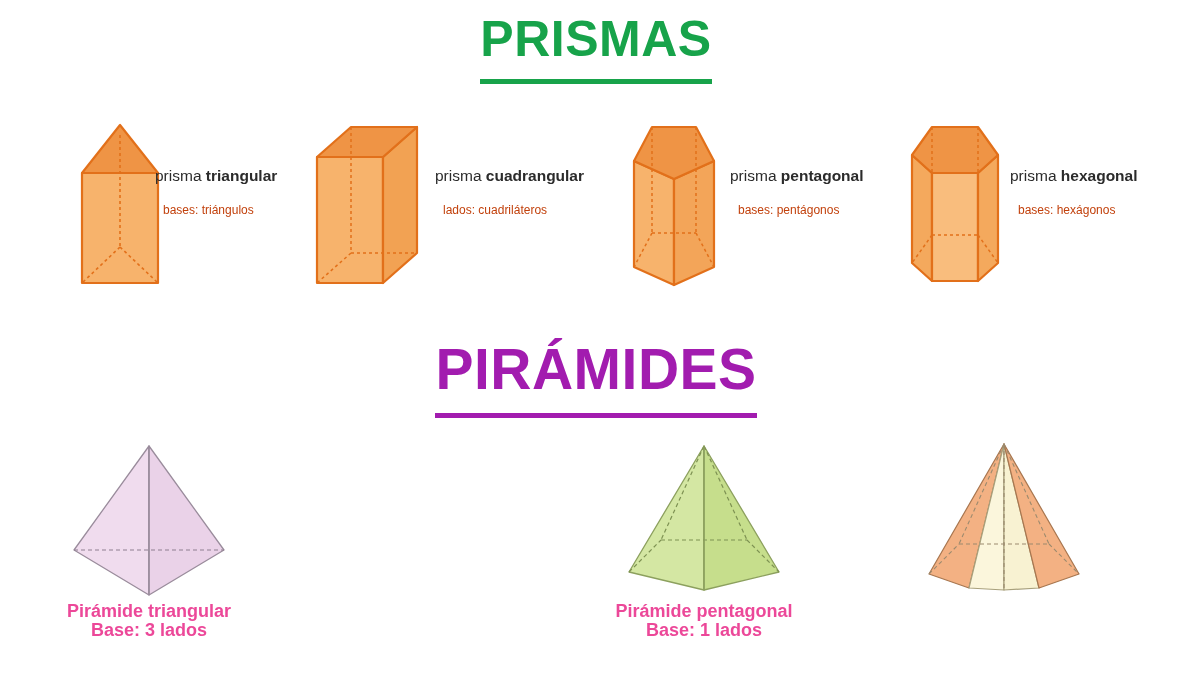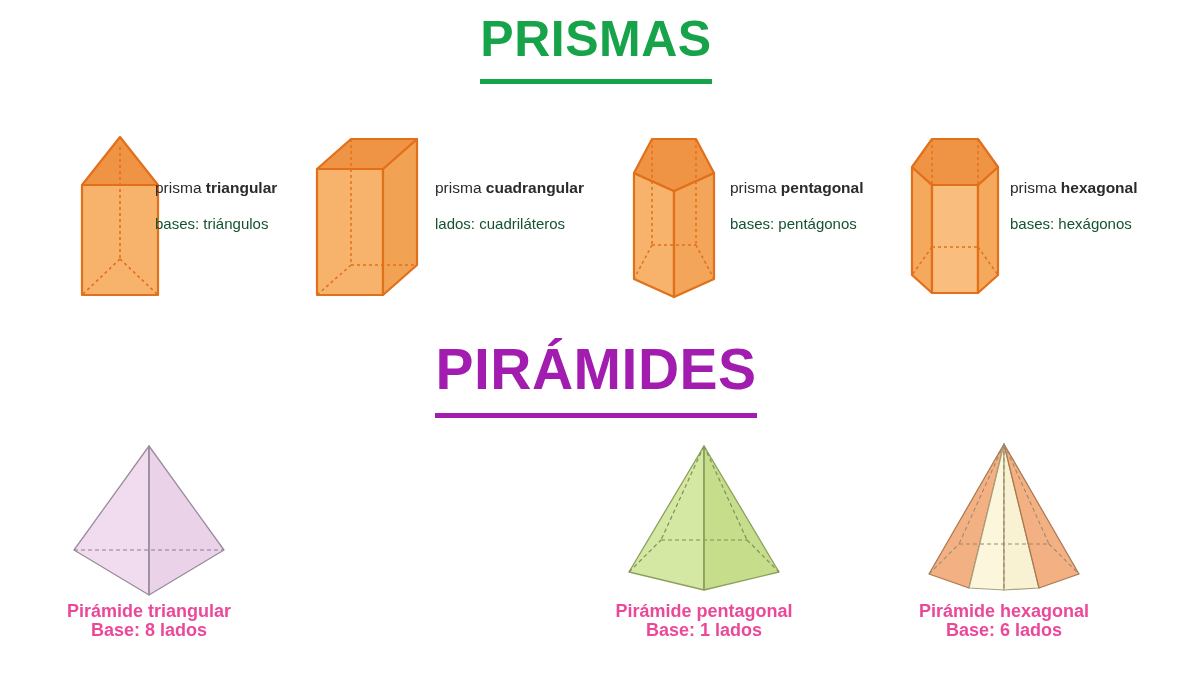--- a/index.html
+++ b/index.html
@@ -36,21 +36,21 @@
   }
   #piramides-title {
     top: 336px;
     color: #a21caf;
     font-size: 57px;
   }
 
   
   #prism-row {
     position: absolute;
-    top: 122px;
+    top: 110px;
     left: 0;
     width: 1040px;
     height: 190px;
   }
   .prism-cell {
     position: absolute;
     top: 0;
     height: 190px;
   }
   .prism-figure {
@@ -64,23 +64,24 @@
     white-space: nowrap;
   }
   .prism-name {
     font-size: 15.5px;
     color: #2b2b2b;
     line-height: 1;
     margin-bottom: 20px;
   }
   .prism-name b { font-weight: bold; }
   .prism-bases {
-    font-size: 15px;
-    color: #14532d;
+    font-size: 12px;
+    color: #c2410c;
     line-height: 1;
+    margin-left: 8px;
   }
 
   #prism-cell-0 { left: 60px;  width: 300px; }
   #prism-cell-1 { left: 305px; width: 310px; }
   #prism-cell-2 { left: 620px; width: 290px; }
   #prism-cell-3 { left: 900px; width: 292px; }
 
   #prism-labels-0 { left: 95px; }
   #prism-labels-1 { left: 130px; }
   #prism-labels-2 { left: 110px; }
@@ -231,21 +232,21 @@
       <polygon points="105,14 30,118 105,163" fill="#f0dcee" stroke="#9a8c9c" stroke-width="1.3" stroke-linejoin="round"></polygon>
 
       <polygon points="105,14 180,118 105,163" fill="#ead2e8" stroke="#9a8c9c" stroke-width="1.3" stroke-linejoin="round"></polygon>
 
       <line x1="30" y1="118" x2="180" y2="118" stroke="#8d7f90" stroke-width="1.2" stroke-dasharray="4,3"></line>
 
       <line x1="105" y1="14" x2="105" y2="163" stroke="#9a8c9c" stroke-width="1.3"></line>
     </svg>
     <div class="pyramid-caption">
       <span class="cap-line1">Pirámide triangular</span>
-      <span class="cap-line2">Base: 8 lados</span>
+      <span class="cap-line2">Base: 3 lados</span>
     </div>
   </div>
 
 
   <div class="pyramid-cell" id="pyramid-cell-2">
     <svg class="pyramid-figure" width="210" height="170" viewBox="0 0 210 170">
 
       <polygon points="105,14 30,140 105,158" fill="#d4e7a3" stroke="#8ca05e" stroke-width="1.3" stroke-linejoin="round"></polygon>
 
       <polygon points="105,14 105,158 180,140" fill="#c6de8c" stroke="#8ca05e" stroke-width="1.3" stroke-linejoin="round"></polygon>
@@ -278,19 +279,15 @@
 
       <line x1="30" y1="142" x2="60" y2="112" stroke="#9b8a6e" stroke-width="1.1" stroke-dasharray="4,3"></line>
       <line x1="60" y1="112" x2="150" y2="112" stroke="#9b8a6e" stroke-width="1.1" stroke-dasharray="4,3"></line>
       <line x1="150" y1="112" x2="180" y2="142" stroke="#9b8a6e" stroke-width="1.1" stroke-dasharray="4,3"></line>
 
       <line x1="105" y1="12" x2="60" y2="112" stroke="#9b8a6e" stroke-width="1.1" stroke-dasharray="4,3"></line>
       <line x1="105" y1="12" x2="150" y2="112" stroke="#9b8a6e" stroke-width="1.1" stroke-dasharray="4,3"></line>
 
       <line x1="105" y1="12" x2="105" y2="158" stroke="#9b8a6e" stroke-width="1.1" stroke-dasharray="4,3"></line>
     </svg>
-    <div class="pyramid-caption">
-      <span class="cap-line1">Pirámide hexagonal</span>
-      <span class="cap-line2">Base: 6 lados</span>
-    </div>
   </div>
 
 </div>
 
 </body></html>

